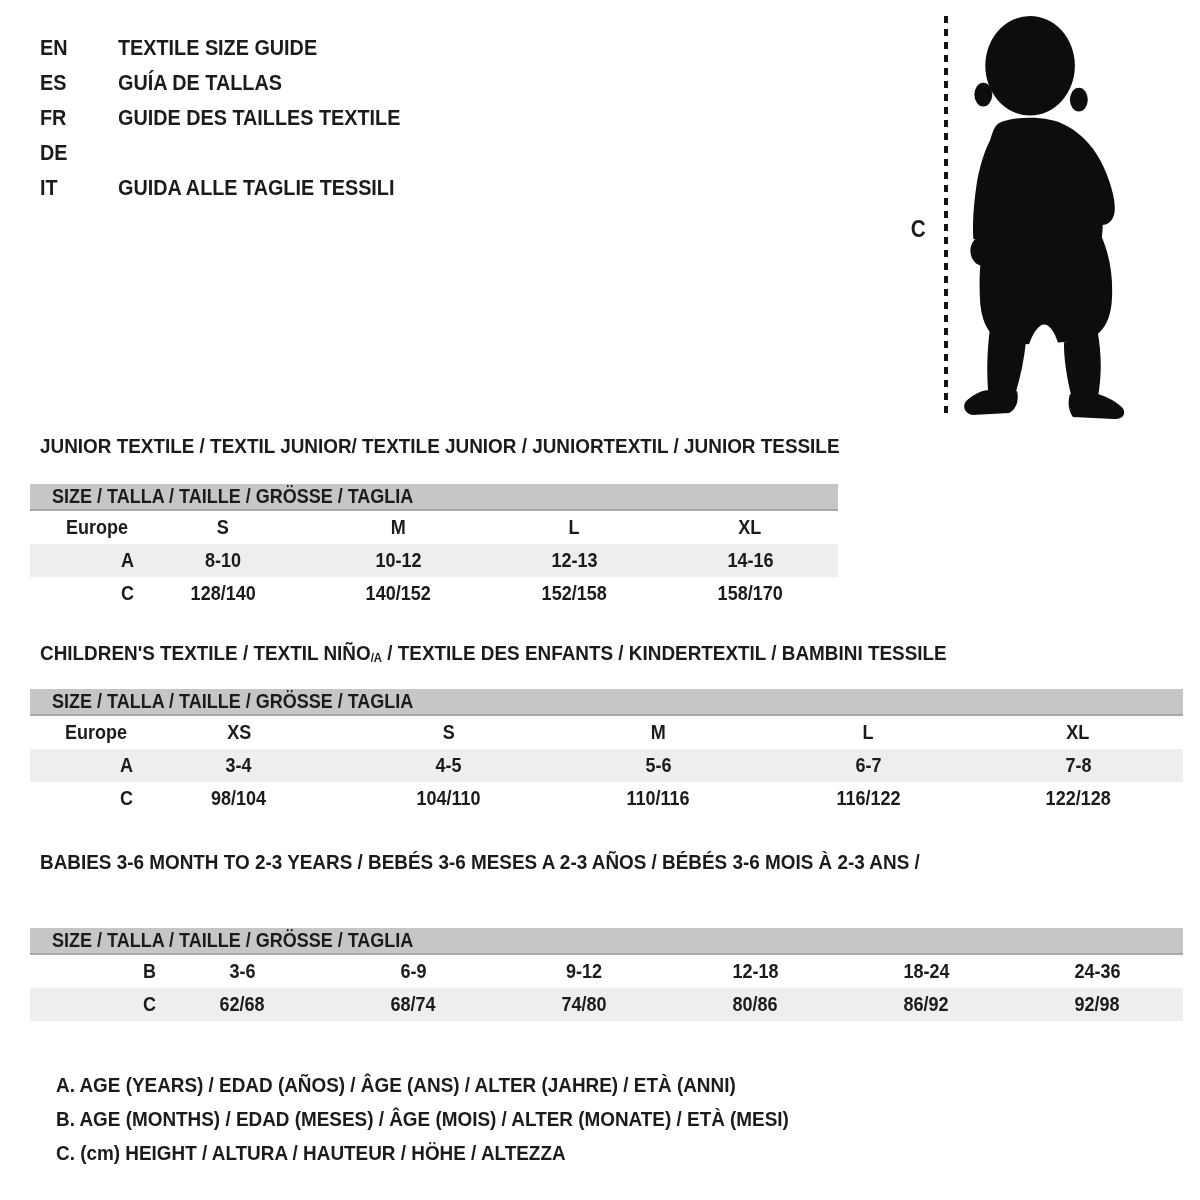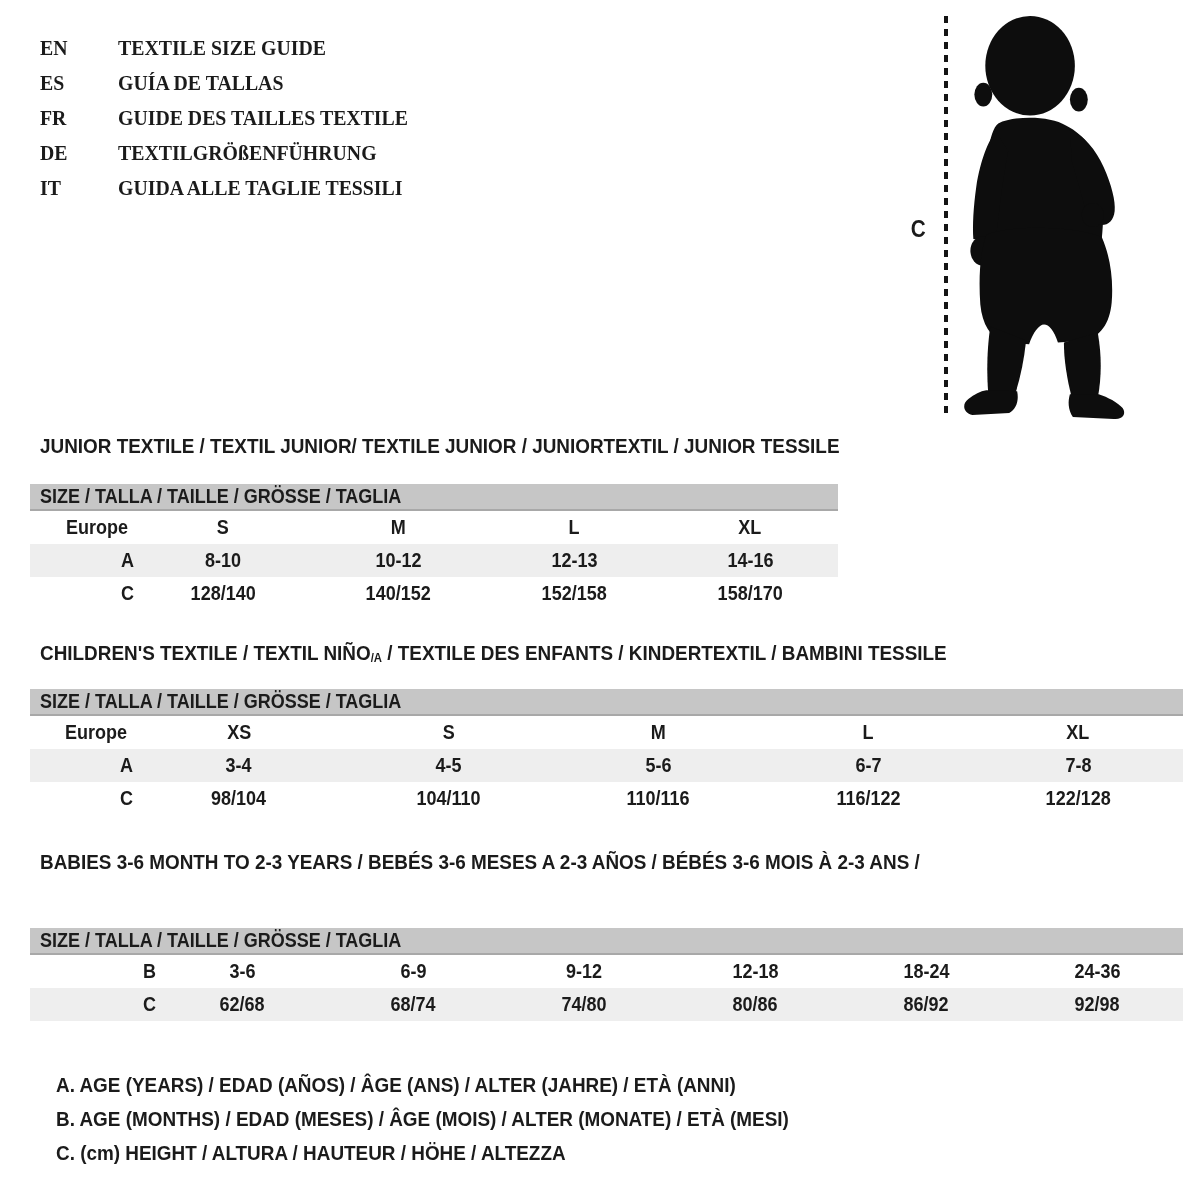--- a/index.html
+++ b/index.html
@@ -9,21 +9,21 @@
     font-family:"Liberation Sans","DejaVu Sans",sans-serif;
     color:#1b1b1b; font-weight:bold;
   }
   .abs { position:absolute; }
 
   
   .sqz  { display:inline-block; transform:scaleX(0.9);  transform-origin:50% 50%; white-space:nowrap; }
   .sqzl { display:inline-block; transform:scaleX(0.9);  transform-origin:0 50%;   white-space:nowrap; }
 
   
-  .lang-list { left:40px; top:30px;font-family:Liberation Serif, serif; }
+  .lang-list { left:40px; top:30px; }
   .lang-row { display:flex; height:35px; align-items:center; font-size:22px; }
   .lang-code { width:78px; }
 
   
   .measure-line {
     left:944px; top:16px; width:4px; height:402px;
     background:repeating-linear-gradient(to bottom,#141414 0 7px,transparent 7px 13px);
   }
   .measure-label { left:910px; top:216px; font-size:23px; }
   .toddler { left:952px; top:12px; }
@@ -32,21 +32,21 @@
   .sec-title { font-size:21px; line-height:25px; white-space:nowrap; }
   .sec-title .subA { font-size:0.6em; position:relative; top:2px; }
   .title-junior   { left:40px; top:433px; }
   .title-children { left:40px; top:640px; }
   .title-babies   { left:40px; top:845px; line-height:33px; }
 
   
   .sizetable { left:30px; font-size:20px; }
   .st-header {
     height:27px; background:#c6c6c6; border-bottom:2px solid #a8a8a8;
-    display:flex; align-items:center; padding-left:10px;
+    display:flex; align-items:center; padding-left:22px;
   }
   .st-row { display:flex; height:33px; align-items:center; }
   .st-row.alt { background:#eeeeee; }
   .lbl { padding-left:9px; text-align:right; }
   .val { flex:1; text-align:center; }
   .t4 { width:808px;  top:484px; }
   .t5 { width:1153px; top:689px; }
   .t6 { width:1153px; top:928px; }
   .t4 .lbl { width:105px; }
   .t5 .lbl { width:104px; }
@@ -67,21 +67,20 @@
   <div class="lang-row">
     <span class="lang-code"><span class="sqzl">ES</span></span>
     <span><span class="sqzl">GUÍA DE TALLAS</span></span>
   </div>
   <div class="lang-row">
     <span class="lang-code"><span class="sqzl">FR</span></span>
     <span><span class="sqzl">GUIDE DES TAILLES TEXTILE</span></span>
   </div>
   <div class="lang-row">
     <span class="lang-code"><span class="sqzl">DE</span></span>
-    <span><span class="sqzl">TEXTILGRÖßENFÜHRUNG</span></span>
   </div>
   <div class="lang-row">
     <span class="lang-code"><span class="sqzl">IT</span></span>
     <span><span class="sqzl">GUIDA ALLE TAGLIE TESSILI</span></span>
   </div>
 </div>
 
 <div class="abs measure-line"></div>
 <div class="abs measure-label">
   <span class="sqz">C</span>

